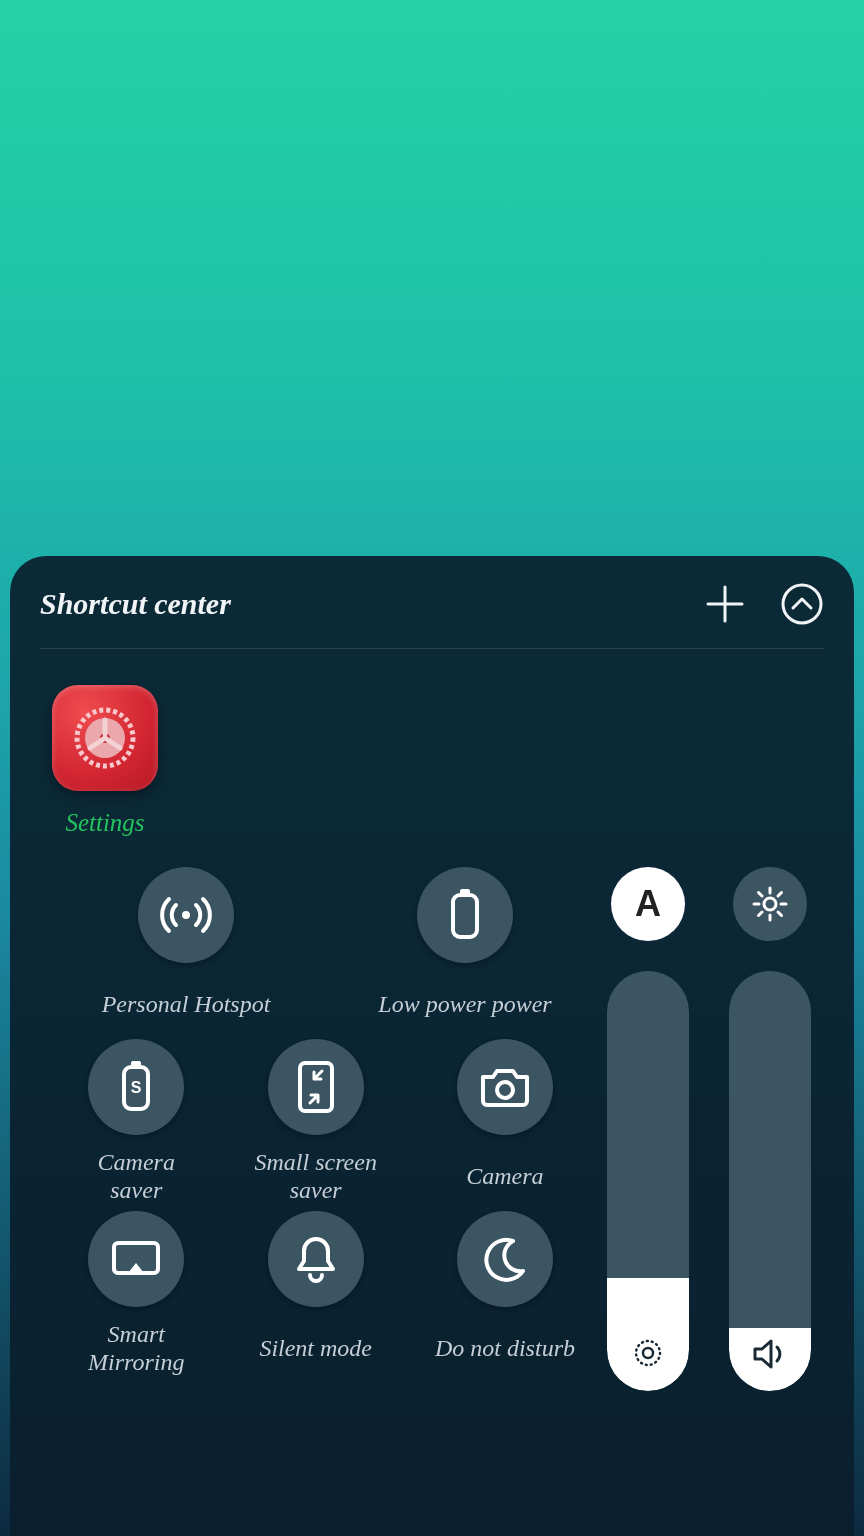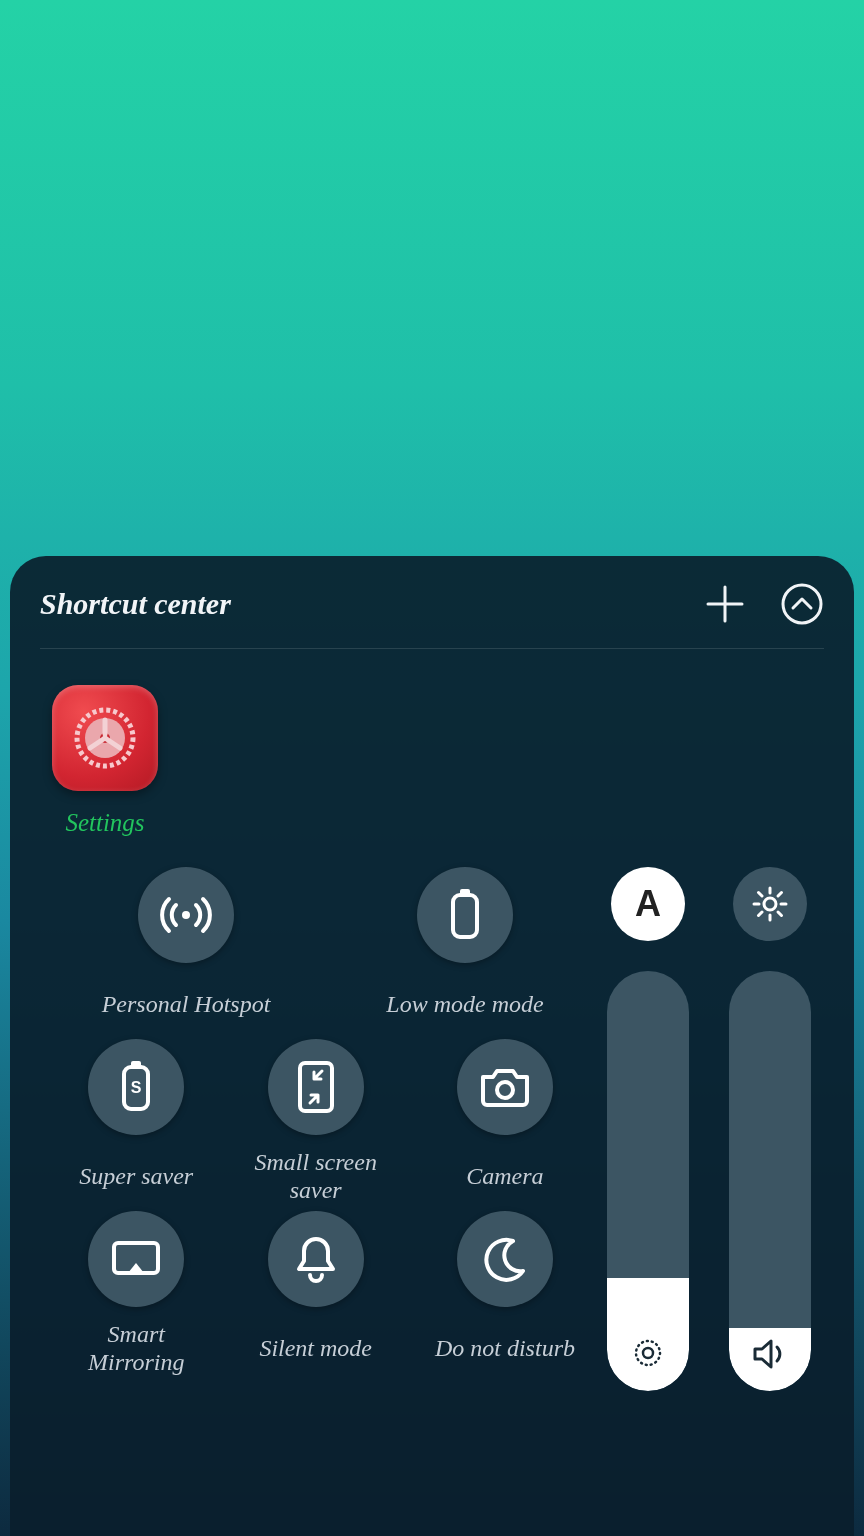--- a/index.html
+++ b/index.html
@@ -151,34 +151,34 @@
           </div>
           <div class="toggle-label">Personal Hotspot</div>
         </div>
         <div class="toggle-cell">
           <div class="toggle-btn">
             <svg width="40" height="56" viewBox="0 0 40 56">
                 <rect x="8" y="8" width="24" height="42" rx="7" fill="none" stroke="#fff" stroke-width="4"></rect>
                 <rect x="15" y="2" width="10" height="6" rx="2" fill="#fff"></rect>
               </svg>
           </div>
-          <div class="toggle-label">Low mode mode</div>
+          <div class="toggle-label">Low power power</div>
         </div>
       </div>
 
       <div class="toggle-row" style="margin-top:6px">
         <div class="toggle-cell">
           <div class="toggle-btn">
             <svg width="40" height="56" viewBox="0 0 40 56">
                 <rect x="8" y="8" width="24" height="42" rx="7" fill="none" stroke="#fff" stroke-width="4"></rect>
                 <rect x="15" y="2" width="10" height="6" rx="2" fill="#fff"></rect>
                 <text x="20" y="34" font-family="Arial" font-size="16" fill="#fff" text-anchor="middle" font-weight="bold">S</text>
               </svg>
           </div>
-          <div class="toggle-label">Super saver</div>
+          <div class="toggle-label">Camera saver</div>
         </div>
         <div class="toggle-cell">
           <div class="toggle-btn">
             <svg width="44" height="56" viewBox="0 0 44 56">
                 <rect x="6" y="4" width="32" height="48" rx="5" fill="none" stroke="#fff" stroke-width="4"></rect>
                 <path d="M28 12l-8 8m0-7v7h7M16 44l8-8m0 7v-7h-7" fill="none" stroke="#fff" stroke-width="3" stroke-linecap="round" stroke-linejoin="round"></path>
               </svg>
           </div>
           <div class="toggle-label">Small screen saver</div>
         </div>

